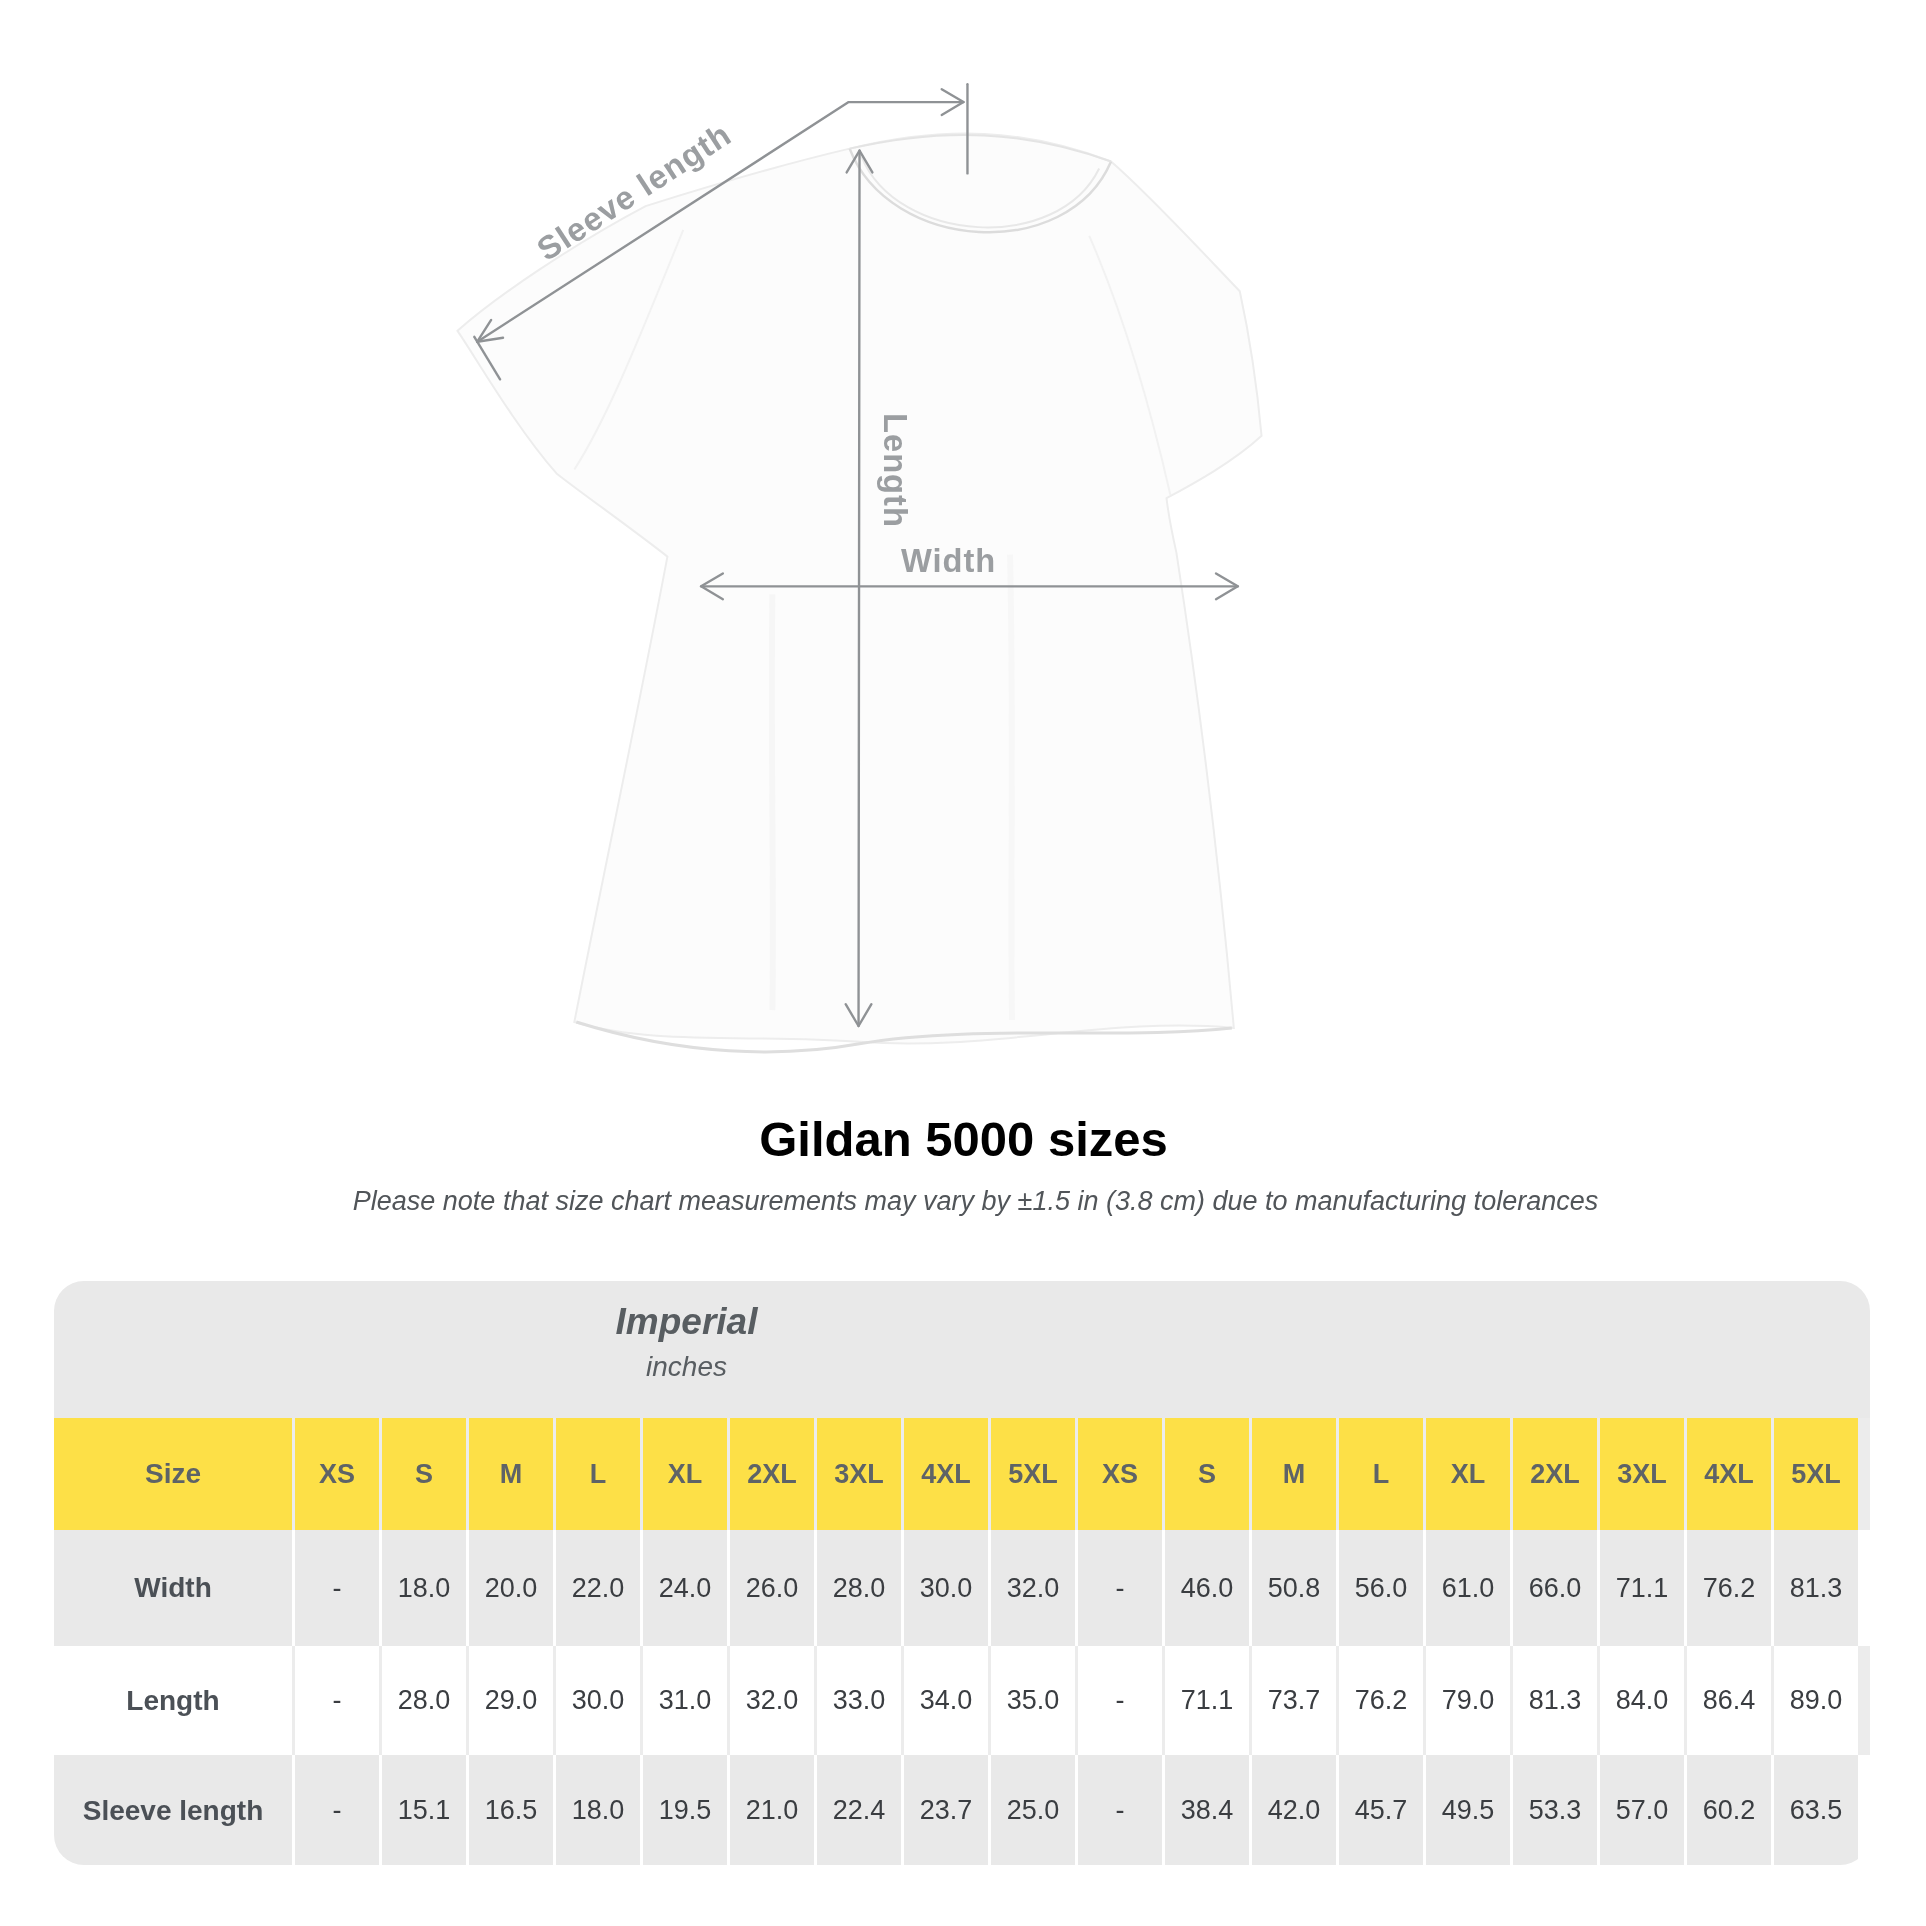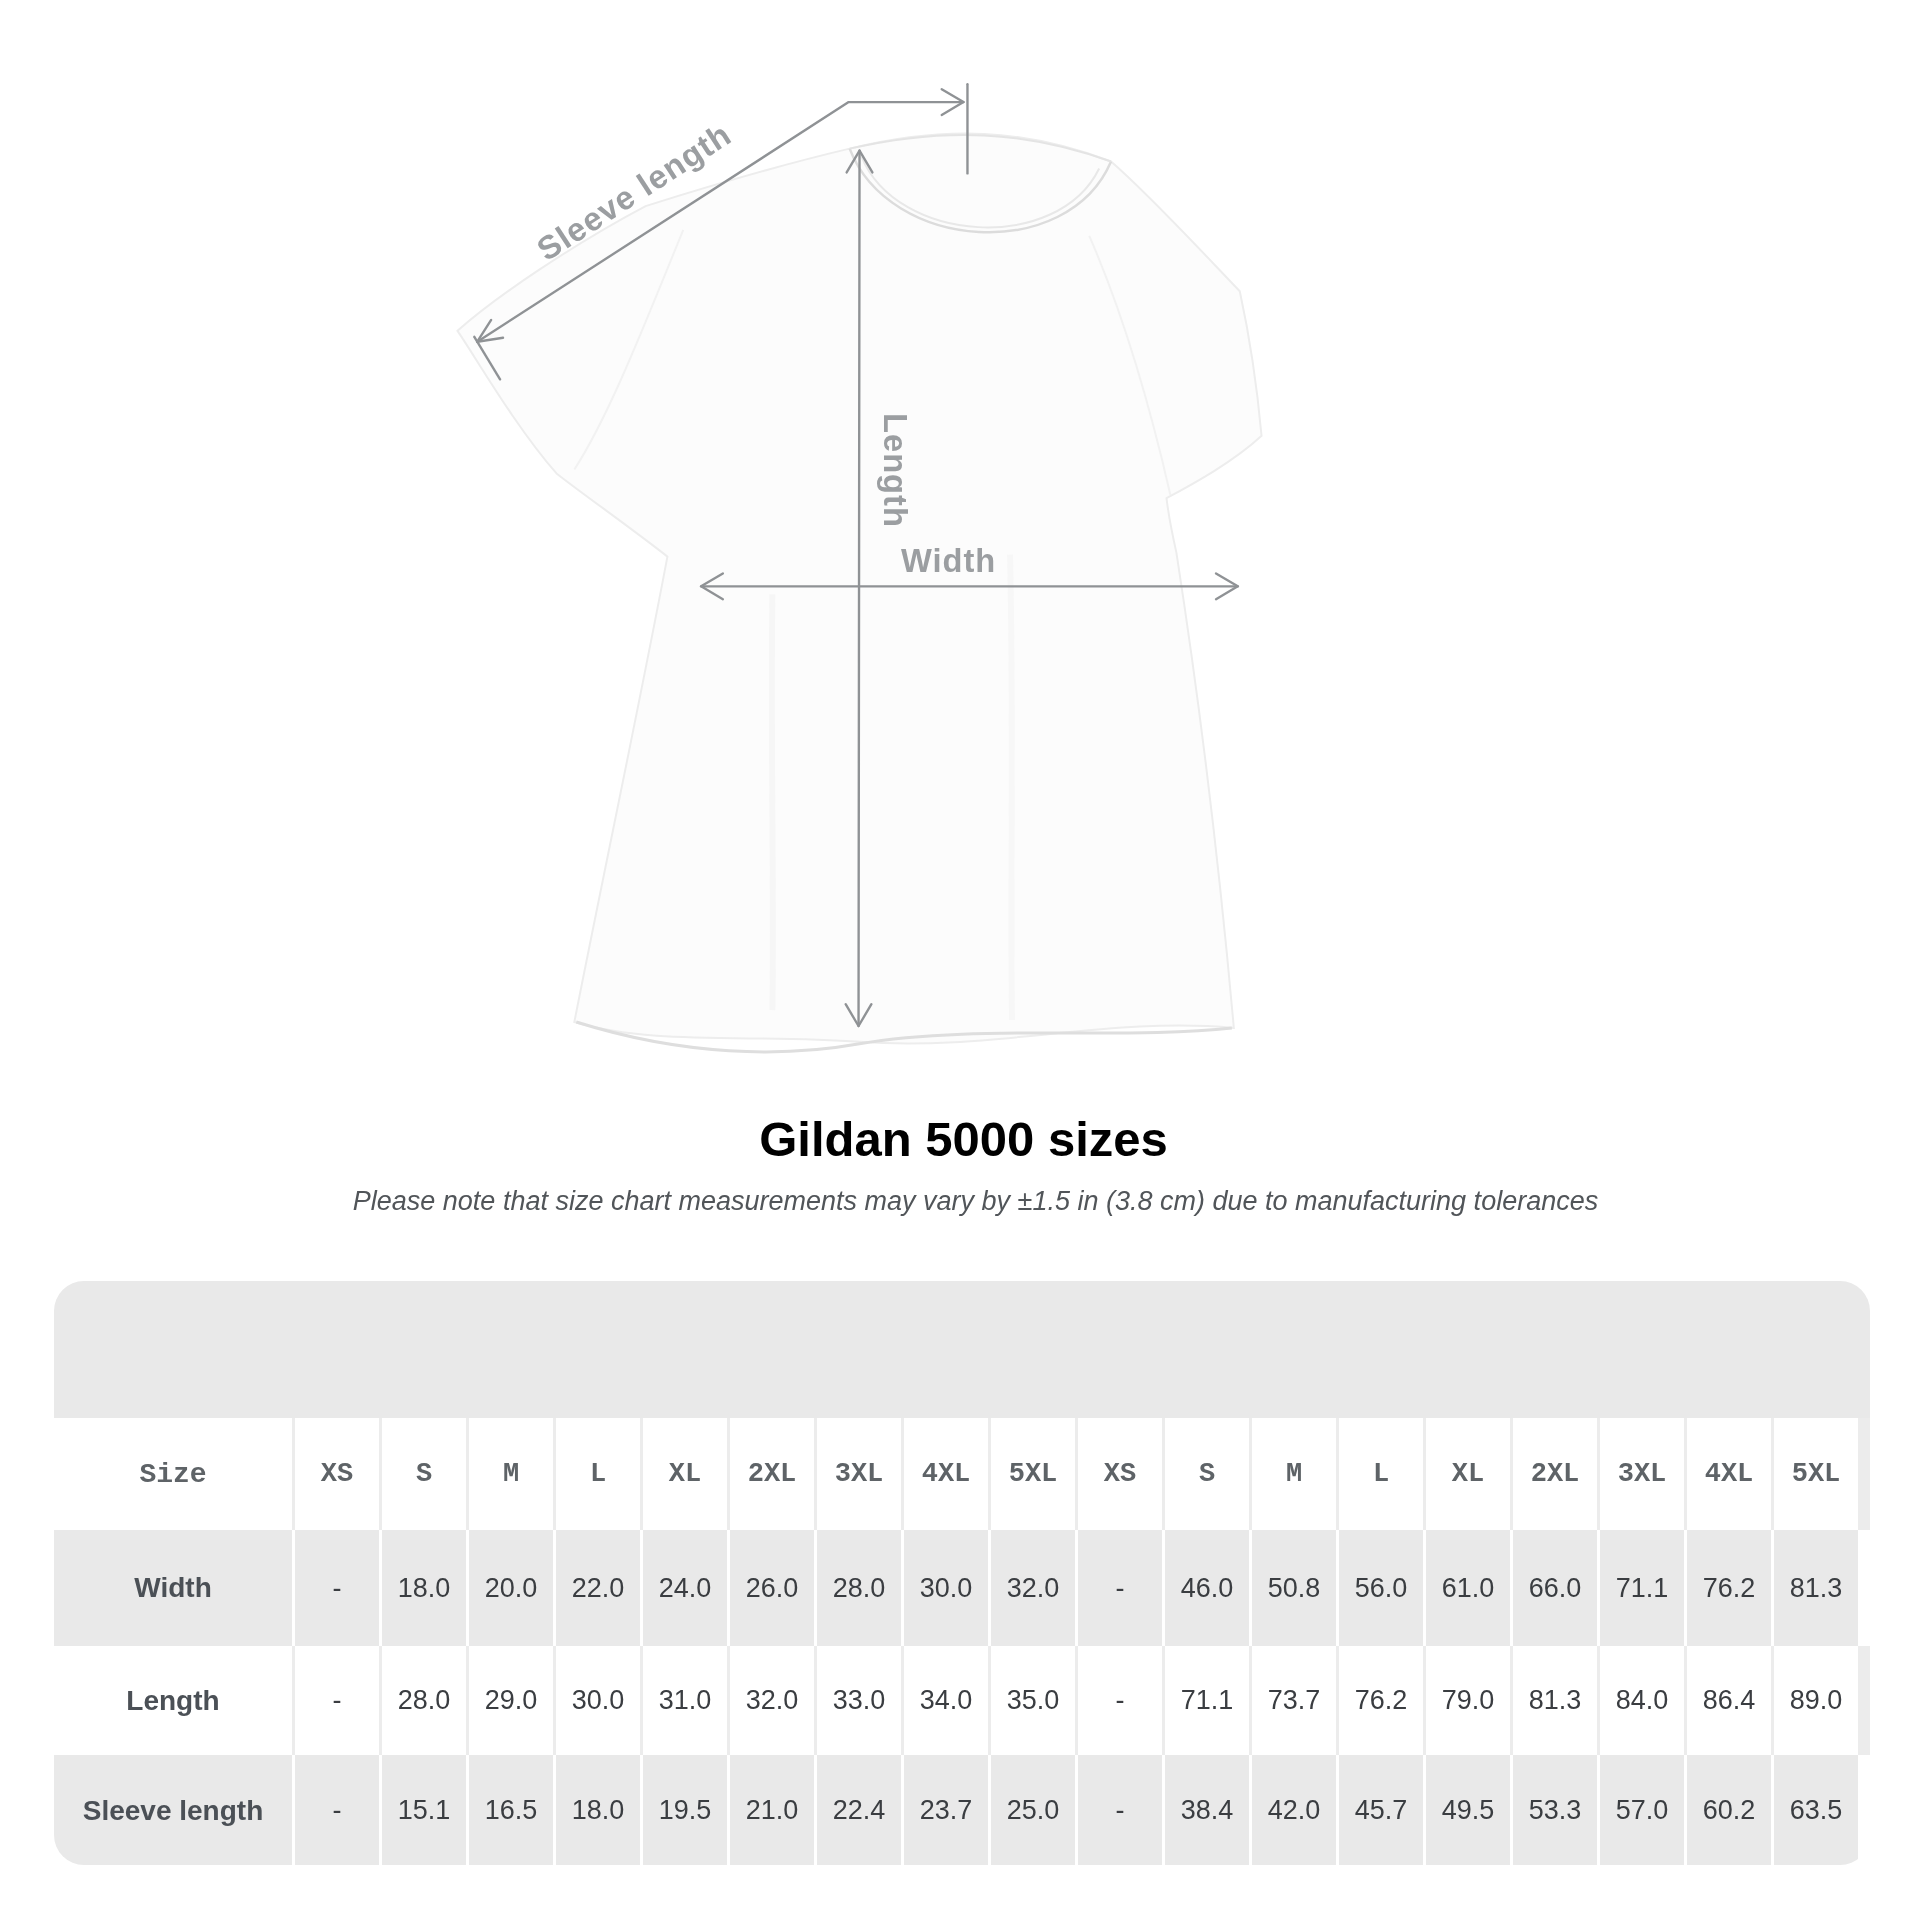--- a/index.html
+++ b/index.html
@@ -37,21 +37,21 @@
 
   .row { display:flex; width:1816px; }
   .cell {
     flex:0 0 84px; margin-left:3px; display:flex; align-items:center; justify-content:center;
     font-size:27px; color:#3a3d41;
   }
   .cell.g1 { }
   .cell.label { flex:0 0 238px; margin-left:0; font-weight:bold; color:#4b5056; font-size:28px; }
 
   .r-size   { height:112px; background:#ececec; }
-  .r-size .cell { background:#ffffff; font-weight:bold; color:#5e6367;font-family:Liberation Mono, monospace; }
+  .r-size .cell { background:#fde047; font-weight:bold; color:#5e6367; }
   .r-gray   { background:#ffffff; }
   .r-gray .cell { background:#e9e9e9; }
   .r-white  { background:#ececec; }
   .r-white .cell { background:#ffffff; }
   .r-width  { height:116px; }
   .r-length { height:109px; }
   .r-sleeve { height:111px; }
 </style>
 </head>
 <body>
@@ -107,20 +107,24 @@
     <text class="dim-label" x="958" y="578" text-anchor="middle">Width</text>
   </svg>
 </div>
 
 <div class="title">Gildan 5000 sizes</div>
 <div class="subtitle">Please note that size chart measurements may vary by ±1.5 in (3.8 cm) due to manufacturing tolerances</div>
 
 <div class="size-table">
 
   <div class="band">
+    <div class="grp grp-imperial">
+      <div class="grp-label">Imperial</div>
+      <div class="grp-unit">inches</div>
+    </div>
   </div>
 
   <div class="row r-size">
     <div class="cell label">Size</div>
     <div class="cell g1">XS</div>
     <div class="cell">S</div>
     <div class="cell">M</div>
     <div class="cell">L</div>
     <div class="cell">XL</div>
     <div class="cell">2XL</div>

